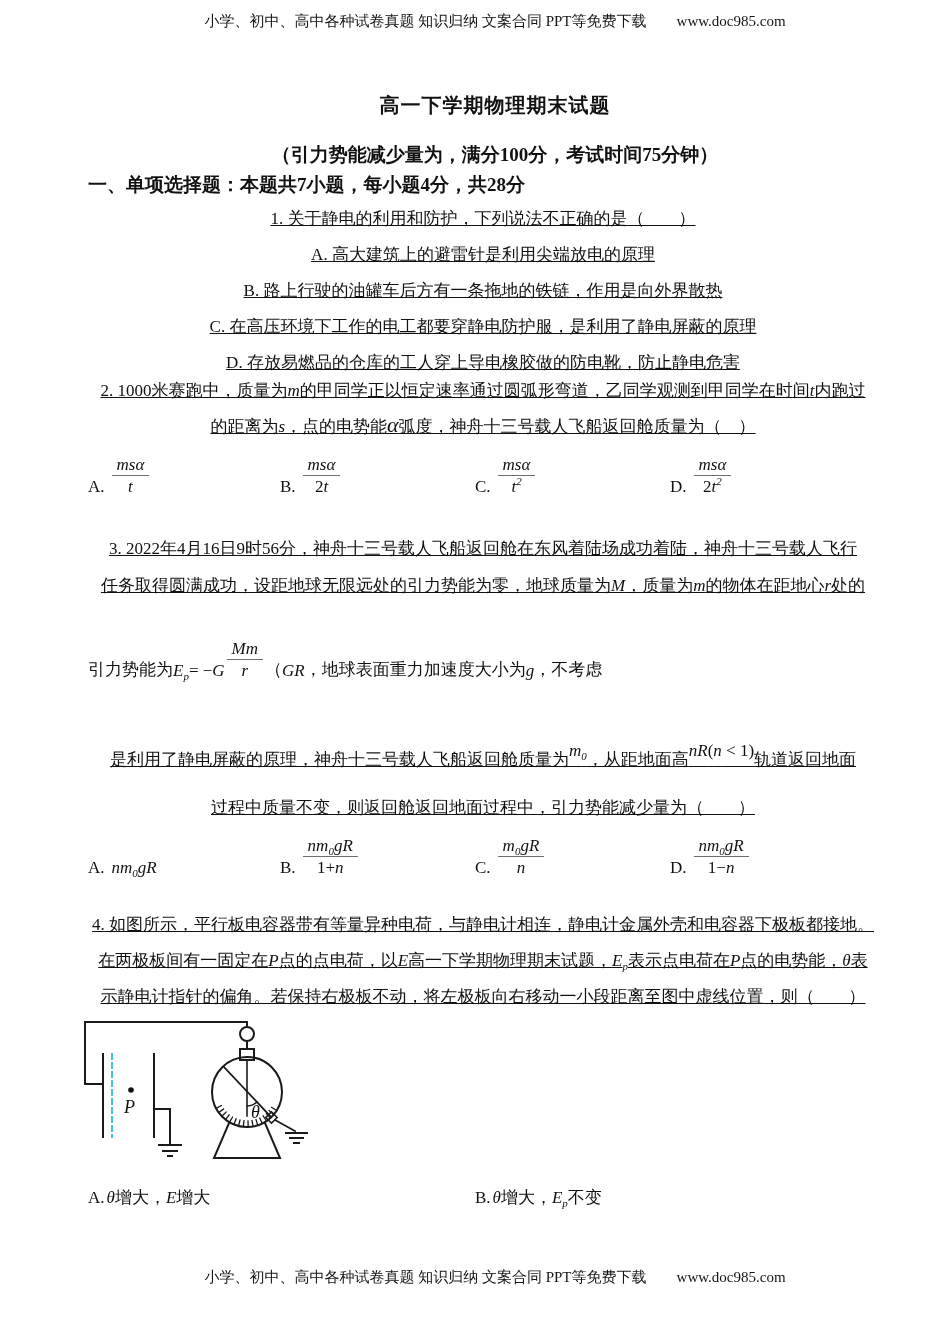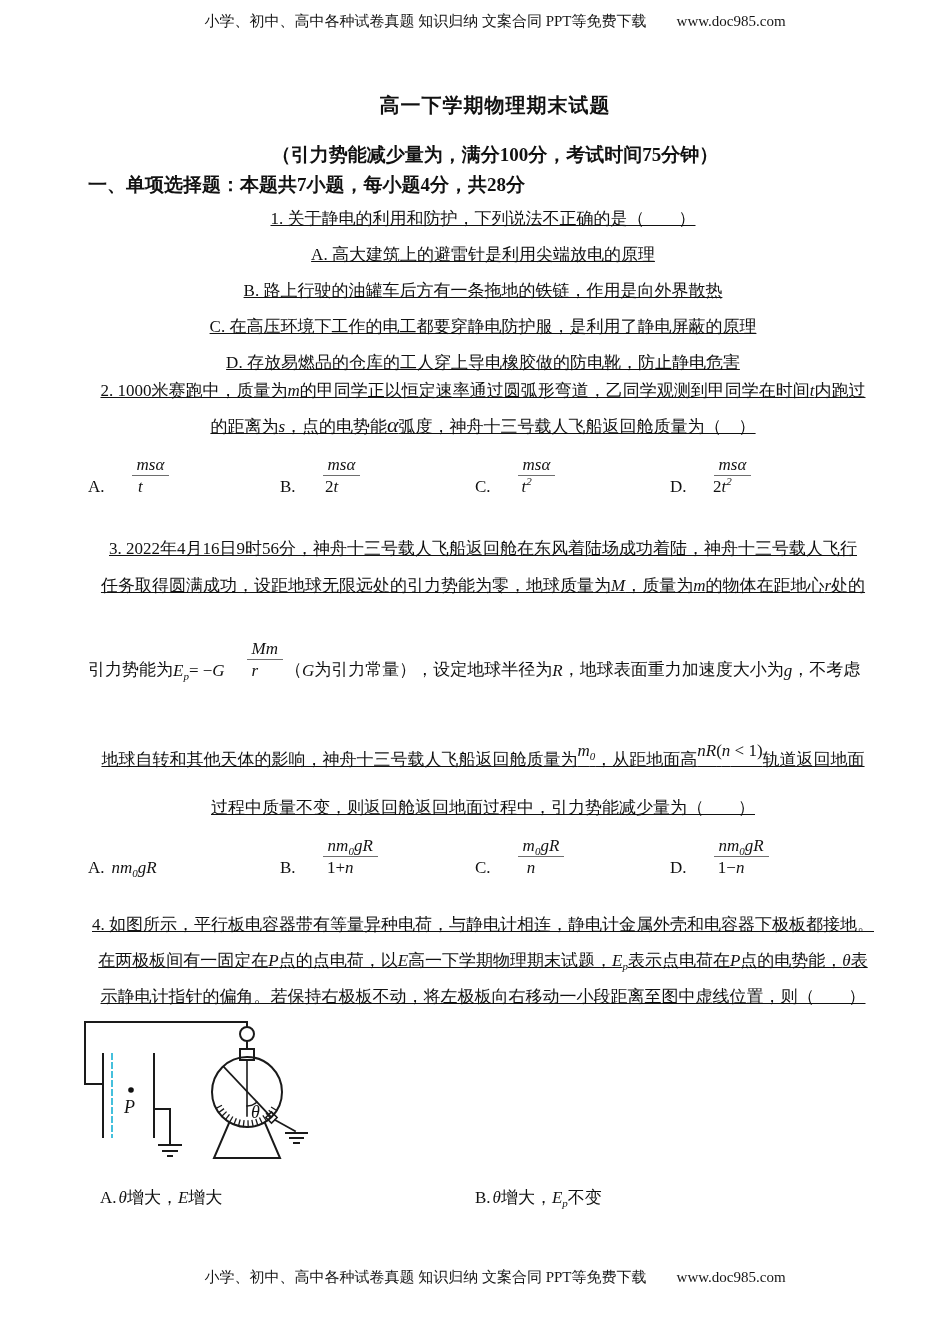--- a/index.html
+++ b/index.html
@@ -14,21 +14,21 @@
   .running .url{margin-left:30px;}
   .title{font-size:20px;font-weight:bold;letter-spacing:1px;text-align:center;}
   .subtitle{font-size:19px;font-weight:bold;}
   .section{left:88px;font-size:19px;font-weight:bold;white-space:nowrap;}
   .line{left:88px;width:790px;font-size:17px;white-space:nowrap;line-height:22px;text-decoration:underline;}
   .var{font-style:italic;font-family:"Liberation Serif","DejaVu Serif",serif;}
   sub,sup{font-size:11px;line-height:0;}
   .big{font-size:22px;}
   .raised{position:relative;top:-9px;}
   .frac{display:inline-flex;flex-direction:column;align-items:center;line-height:1.15;text-align:center;}
-  .frac .num{padding:0 5px 1px 5px;border-bottom:1.5px solid #6e6e6e;margin-left:20px;}
+  .frac .num{padding:0 5px 1px 5px;border-bottom:1.5px solid #6e6e6e;}
   .frac .den{padding-top:1px;}
   .opt-row{position:absolute;left:88px;width:790px;}
   .opt{position:absolute;bottom:0;display:inline-flex;align-items:flex-end;gap:7px;font-size:17px;white-space:nowrap;}
   .flexline{position:absolute;left:88px;display:flex;align-items:flex-end;white-space:nowrap;font-size:17px;}
   .flexline .frac{margin:0 2px;}
   .inline-opt{position:absolute;font-size:17px;white-space:nowrap;}
   .inline-opt .opt-label{margin-right:2px;}
   .fig-label{font-style:italic;font-size:18px;fill:#111;font-family:"Liberation Serif","DejaVu Serif",serif;}
   svg.figure{position:absolute;}
 </style>
@@ -88,27 +88,26 @@
     <span class="txt">引力势能为 </span>
     <span class="var">E<sub>p</sub></span>
     <span class="txt"> = −</span>
     <span class="var">G</span>
     <span class="frac">
       <span class="num"><span class="var">Mm</span></span>
       <span class="den"><span class="var">r</span></span>
     </span>
     <span class="txt">（</span>
     <span class="var">G</span>
-    <span class="txt">为引力常量），设定地球半径为</span>
     <span class="var">R</span>
     <span class="txt">，地球表面重力加速度大小为</span>
     <span class="var">g</span>
     <span class="txt">，不考虑</span>
   </div>
-<div class="abs line" style="top:749px"><span class="txt">地球自转和其他天体的影响，神舟十三号载人飞船返回舱质量为</span><span class="raised"><span class="var">m<sub>0</sub></span></span><span class="txt">，从距地面高</span><span class="raised"><span class="var">nR</span><span class="txt">(</span><span class="var">n</span><span class="txt"> &lt; 1)</span></span><span class="txt">轨道返回地面</span></div>
+<div class="abs line" style="top:749px"><span class="txt">是利用了静电屏蔽的原理，神舟十三号载人飞船返回舱质量为</span><span class="raised"><span class="var">m<sub>0</sub></span></span><span class="txt">，从距地面高</span><span class="raised"><span class="var">nR</span><span class="txt">(</span><span class="var">n</span><span class="txt"> &lt; 1)</span></span><span class="txt">轨道返回地面</span></div>
 <div class="abs line" style="top:797px"><span class="txt">过程中质量不变，则返回舱返回地面过程中，引力势能减少量为（　　）</span></div>
 <div class="opt-row" style="top:832px;height:46px">
   <div class="opt" style="left:0">
       <span class="opt-label">A.</span>
       <span><span class="var">nm<sub>0</sub></span><span class="var">gR</span></span>
     </div>
   <div class="opt" style="left:192px">
       <span class="opt-label">B.</span>
       <span><span class="frac">
           <span class="num"><span class="var">nm<sub>0</sub></span><span class="var">gR</span></span>
@@ -186,21 +185,21 @@
       <line x1="211" y1="125" x2="216" y2="125"></line>
     </g>
 
     <polyline points="146,105 131,140 197,140 182,105"></polyline>
   </g>
   <circle cx="48" cy="72" r="2.8" fill="#111"></circle>
   <text x="41" y="95" class="fig-label">P</text>
   <text x="168" y="100" class="fig-label">θ</text>
 </svg>
 
-<div class="inline-opt" style="left:100px;top:1186px">
+<div class="inline-opt" style="left:88px;top:1186px">
   <span class="opt-label">A.</span><span><span class="var">θ</span><span class="txt">增大，</span><span class="var">E</span><span class="txt">增大</span></span>
 </div>
 <div class="inline-opt" style="left:475px;top:1186px">
   <span class="opt-label">B.</span><span><span class="var">θ</span><span class="txt">增大，</span><span class="var">E<sub>p</sub></span><span class="txt">不变</span></span>
 </div>
 
 <div class="abs center running" style="top:1268px">
   <span>小学、初中、高中各种试卷真题 知识归纳 文案合同 PPT等免费下载</span><span class="url">www.doc985.com</span>
 </div>
 

